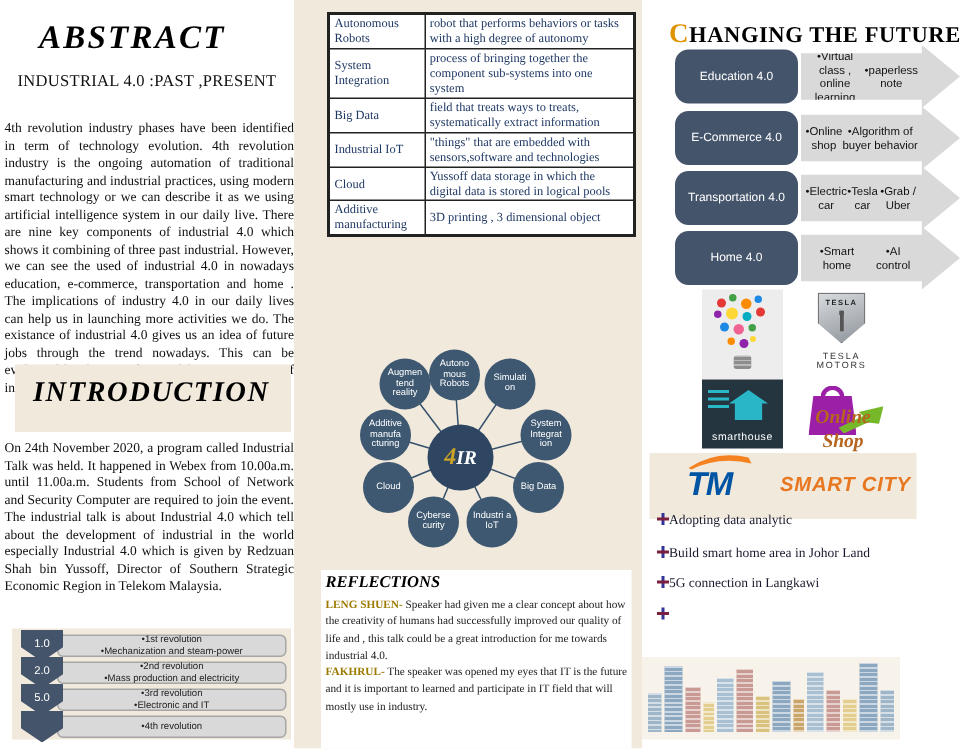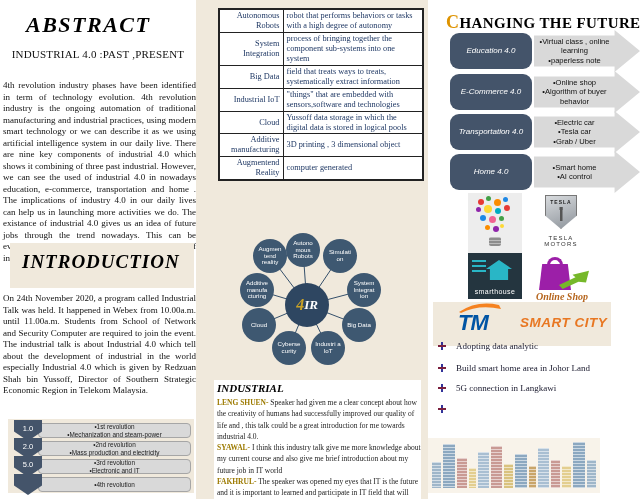--- a/index.html
+++ b/index.html
@@ -27,21 +27,21 @@
             display:flex; flex-direction:column; justify-content:center; align-items:center;
             font-family:"Liberation Sans", sans-serif; font-size:6.4px; line-height:1.15; color:#222; }
   .tl-chev { position:absolute; left:6px; top:-3px; width:28px; height:21px; background:#44546A;
              clip-path:polygon(0 0,100% 0,100% 55%,50% 100%,0 55%);
              color:#fff; font-family:"Liberation Sans", sans-serif; font-size:7.5px; text-align:center; padding-top:4px; }
 
   
   table.defs { position:absolute; left:218px; top:8px; width:206px; border-collapse:collapse; background:#fff;
                font-size:8.3px; color:#1F3864; line-height:1.2; }
   table.defs td { border:1px solid #222; padding:1px 3px; vertical-align:middle; }
-  table.defs td.term { width:64px; text-align:right; }
+  table.defs td.term { width:64px; text-align:left; }
   table.defs { border:2px solid #222; }
 
   .diagram { left:230px; top:233px; width:160px; height:140px; }
   .diagram svg { position:absolute; left:0; top:0; }
   .node { position:absolute; width:34px; height:34px; border-radius:50%; background:#3E5871;
           color:#fff; font-family:"Liberation Sans", sans-serif; font-size:6.2px; line-height:1.1;
           display:flex; align-items:center; justify-content:center; text-align:center;
           overflow-wrap:anywhere; padding:2px; }
   .center-circle { position:absolute; left:55px; top:50px; width:44px; height:44px; border-radius:50%; background:#2E4661;
                    display:flex; align-items:center; justify-content:center; }
@@ -51,24 +51,24 @@
   .reflections-title { left:217px; top:382px; font-size:11px; font-weight:900; font-style:italic; color:#000; }
   .reflections { left:217px; top:397px; width:205px; font-size:7.5px; line-height:1.5; color:#222; }
   .reflections p { margin:0; }
   .rname { color:#9C7A00; font-weight:bold; }
 
   
   .future-title { left:446px; top:12px; font-size:15px; font-weight:900; letter-spacing:.4px; color:#000; white-space:nowrap; }
   .title-c { color:#DE9300; font-size:18px; }
   .fr-label { position:absolute; left:450px; width:82px; height:36px; border-radius:9px; background:#44546A;
               color:#fff; font-family:"Liberation Sans", sans-serif; font-size:8px; line-height:1.15;
-              display:flex; align-items:center; justify-content:center; text-align:center; padding:2px;font-style:italic; }
+              display:flex; align-items:center; justify-content:center; text-align:center; padding:2px; }
   .fr-arrow { position:absolute; left:534px; width:106px; height:42px; background:#D9D9D9;
               clip-path:polygon(0 13%,76% 13%,76% 0,100% 50%,76% 100%,76% 87%,0 87%);
-              display:flex; flex-direction:column; justify-content:center; align-items:center;
+              display:flex; flex-direction:row; justify-content:center; align-items:center;
               font-family:"Liberation Sans", sans-serif; font-size:7.6px; line-height:1.2; color:#111;
               padding-right:28px; padding-left:3px; text-align:center; }
 
   
   .idea-img { left:468px; top:193px; width:54px; height:60px; background:#EDEDED; }
   .idea-base { position:absolute; left:21px; top:44px; width:12px; height:9px; background:#8d8d8d; border-radius:2px;
                background-image:repeating-linear-gradient(#bbb 0 1px, transparent 1px 3px); }
   .dot { position:absolute; border-radius:50%; }
 
   .smarthouse-img { left:468px; top:253px; width:54px; height:46px; background:#24353F; overflow:hidden; }
@@ -88,30 +88,30 @@
   .tesla-t:before { content:""; position:absolute; left:-5px; top:0; width:13px; height:3px; background:#555; }
   .tesla-caption { position:absolute; left:0; bottom:3px; width:100%; text-align:center;
                    font-family:"Liberation Sans", sans-serif; font-size:6px; letter-spacing:1.2px; color:#333; }
 
   .shop-img { left:533px; top:255px; width:58px; height:48px; background:#fff; }
   .bag-handle { position:absolute; left:14px; top:2px; width:16px; height:13px; border:3px solid #9C1FA8; border-bottom:none; border-radius:9px 9px 0 0; }
   .bag-body { position:absolute; left:6px; top:9px; width:32px; height:26px; background:#9C1FA8; clip-path:polygon(10% 0,90% 0,100% 100%,0 100%); }
   .shop-arrow { position:absolute; left:26px; top:8px; width:30px; height:26px; background:#76B82A;
                 clip-path:polygon(0 85%,55% 55%,45% 45%,100% 30%,90% 75%,65% 72%,12% 100%); }
   .shop-caption { position:absolute; left:0; bottom:1px; width:100%; text-align:center; font-style:italic; font-weight:bold;
-                  font-size:10px; color:#B5651D; }
+                  font-size:13px; color:#B5651D; }
 
   
   .tm-logo { position:absolute; left:458px; top:308px; color:#0054A4; font-family:"Liberation Sans", sans-serif;
              font-weight:900; font-style:italic; font-size:22px; letter-spacing:-1px; line-height:1.4; }
   .tm-swoosh { position:absolute; left:457px; top:300px; }
   .smart-city { position:absolute; left:520px; top:315px; color:#E87722; font-family:"Liberation Sans", sans-serif;
                 font-weight:bold; font-style:italic; font-size:13.5px; letter-spacing:.5px;text-align:right; }
 
-  .sc-row { position:absolute; left:438px; width:200px; height:14px; display:flex; align-items:center; gap:10px; }
+  .sc-row { position:absolute; left:438px; width:200px; height:14px; display:flex; align-items:center; }
   .sc-plus { width:8px; height:8px; position:relative; flex:0 0 8px; }
   .sc-plus:before { content:""; position:absolute; left:3px; top:0; width:2px; height:8px; background:#333399; }
   .sc-plus:after  { content:""; position:absolute; left:0; top:3px; width:8px; height:2px; background:#7a1f3d; }
   .sc-text { font-size:9px; color:#1a1a2e; }
 
   .bld { background-image:repeating-linear-gradient(rgba(255,255,255,.55) 0 1px, transparent 1px 3px); }
 </style>
 </head>
 <body>
 
@@ -178,24 +178,20 @@
           <td class="term">Industrial IoT</td>
           <td>"things" that are embedded with sensors,software and technologies</td>
         </tr>
       <tr>
           <td class="term">Cloud</td>
           <td>Yussoff data storage in which the digital data is stored in logical pools</td>
         </tr>
       <tr>
           <td class="term">Additive manufacturing</td>
           <td>3D printing , 3 dimensional object</td>
-        </tr>
-      <tr>
-          <td class="term">Augmentend Reality</td>
-          <td>computer generated</td>
         </tr>
     </tbody>
   </table>
 
   <div class="abs diagram">
     <svg width="160" height="140" viewBox="0 0 160 140">
       <g stroke="#35506b" stroke-width="1">
         <line x1="77" y1="72" x2="40" y2="23"></line>
         <line x1="77" y1="72" x2="73" y2="17"></line>
         <line x1="77" y1="72" x2="110" y2="23"></line>
@@ -215,24 +211,23 @@
     <div class="node" style="left:12px;  top:75px">Cloud</div>
     <div class="node" style="left:112px; top:75px">Big Data</div>
     <div class="node" style="left:42px;  top:98px">Cyberse curity</div>
     <div class="node" style="left:81px;  top:98px">Industri a IoT</div>
     <div class="center-circle">
       <span class="c4">4</span>
         <span class="cir">IR</span>
     </div>
   </div>
 
-  <div class="abs reflections-title">INDUSTRIAL</div>
+  <div class="abs reflections-title">REFLECTIONS</div>
   <div class="abs reflections">
     <p><span class="rname">LENG SHUEN-</span><span> Speaker had given me a clear concept about how the creativity of humans had successfully improved our quality of life and , this talk could be a great introduction for me towards industrial 4.0.</span></p>
-    <p><span class="rname">SYAWAL-</span><span> I think this industry talk give me more knowledge about my current course and also give me brief introduction about my future job in IT world</span></p>
     <p><span class="rname">FAKHRUL-</span><span> The speaker was opened my eyes that IT is the future and it is important to learned and participate in IT field that will mostly use in industry.</span></p>
 
   </div>
 
   <div class="abs future-title">
     <span class="title-c">C</span><span>HANGING THE FUTURE 4.0</span>
   </div>
 
   <div class="fr-label" style="top:33px">Education 4.0</div>
   <div class="fr-arrow" style="top:30px">

